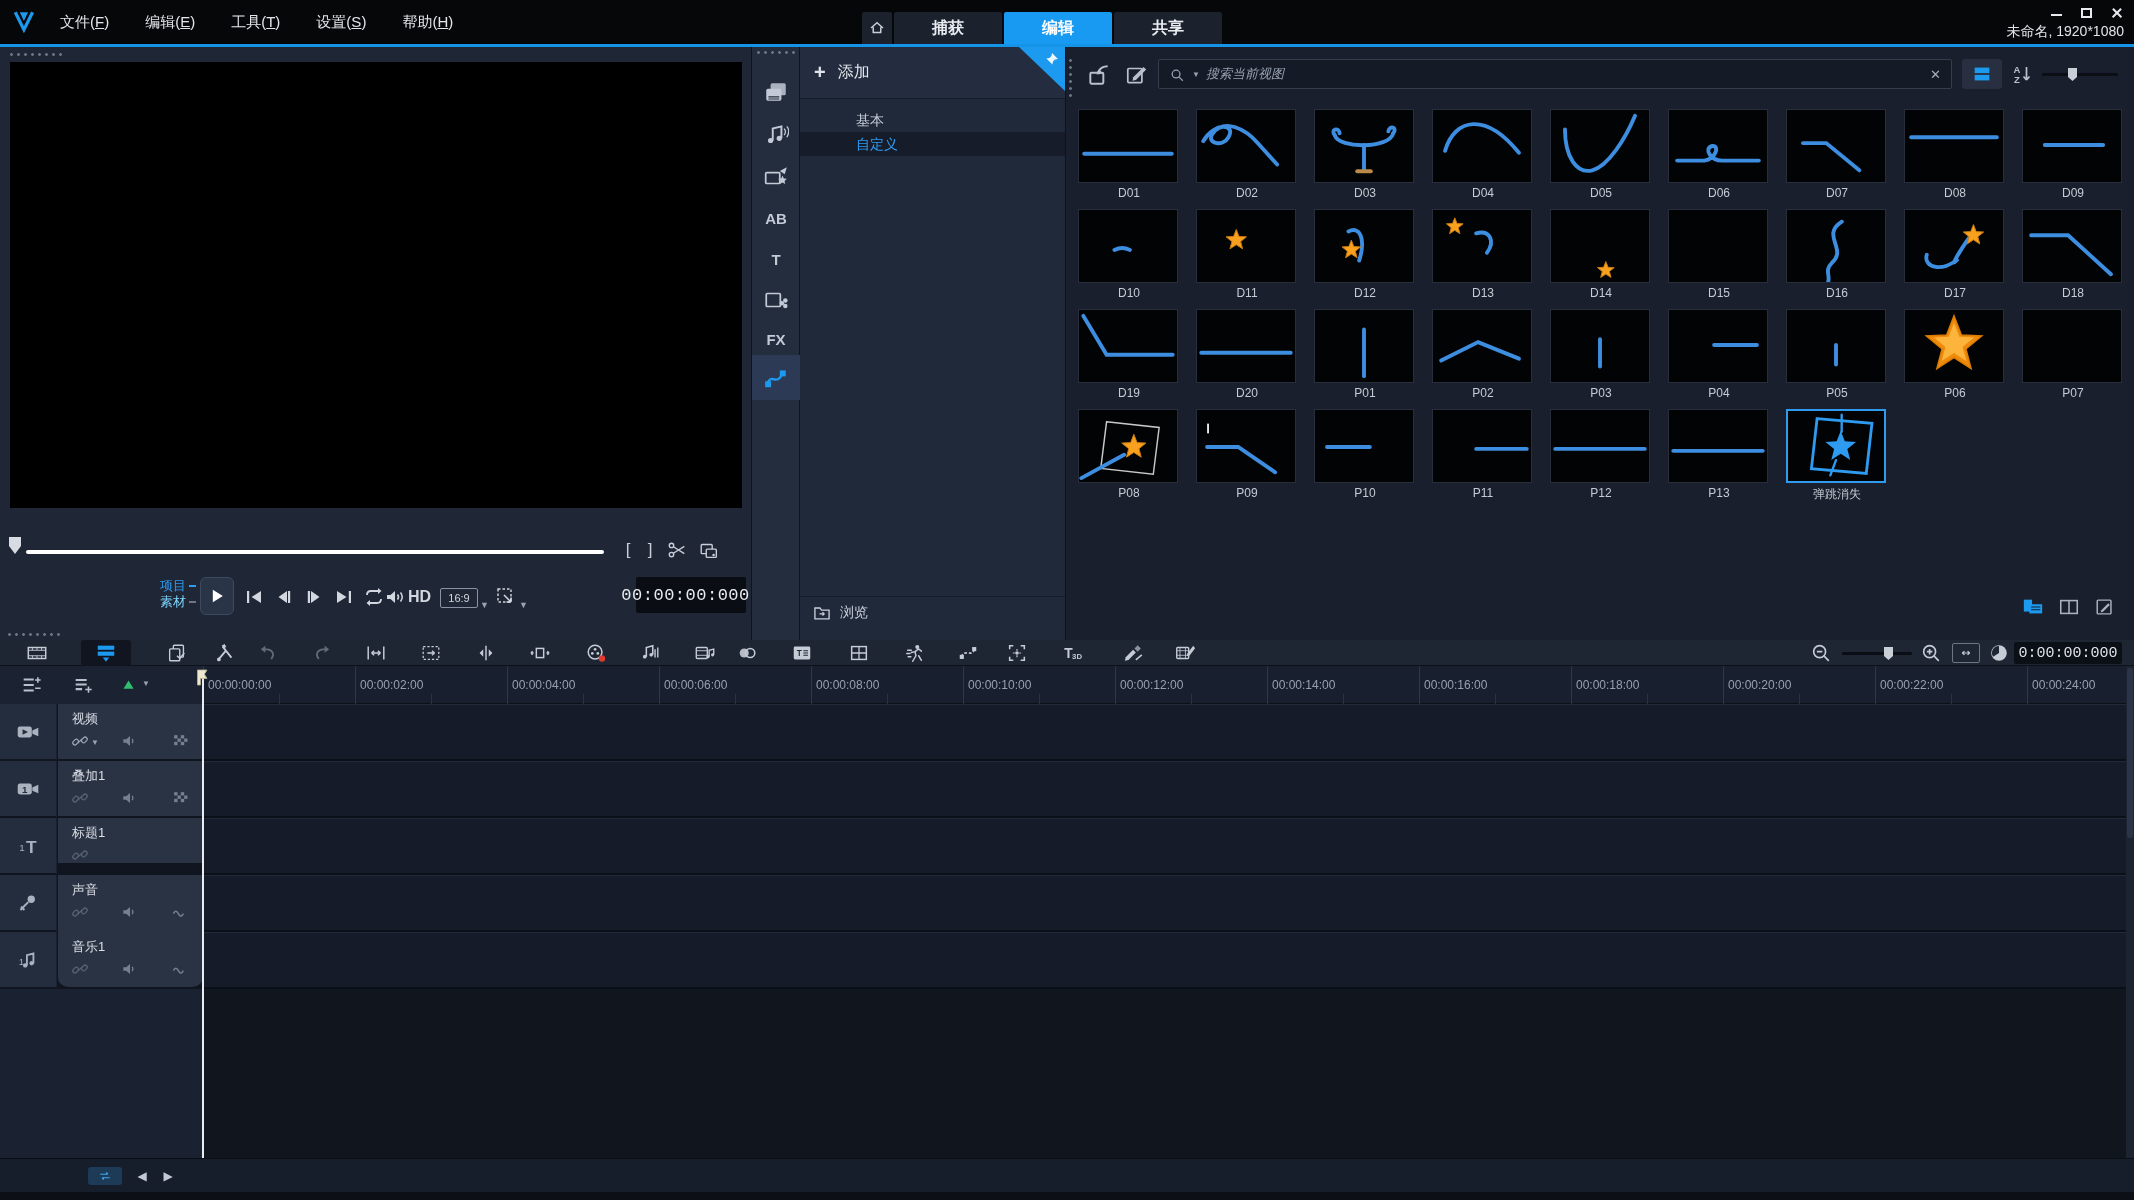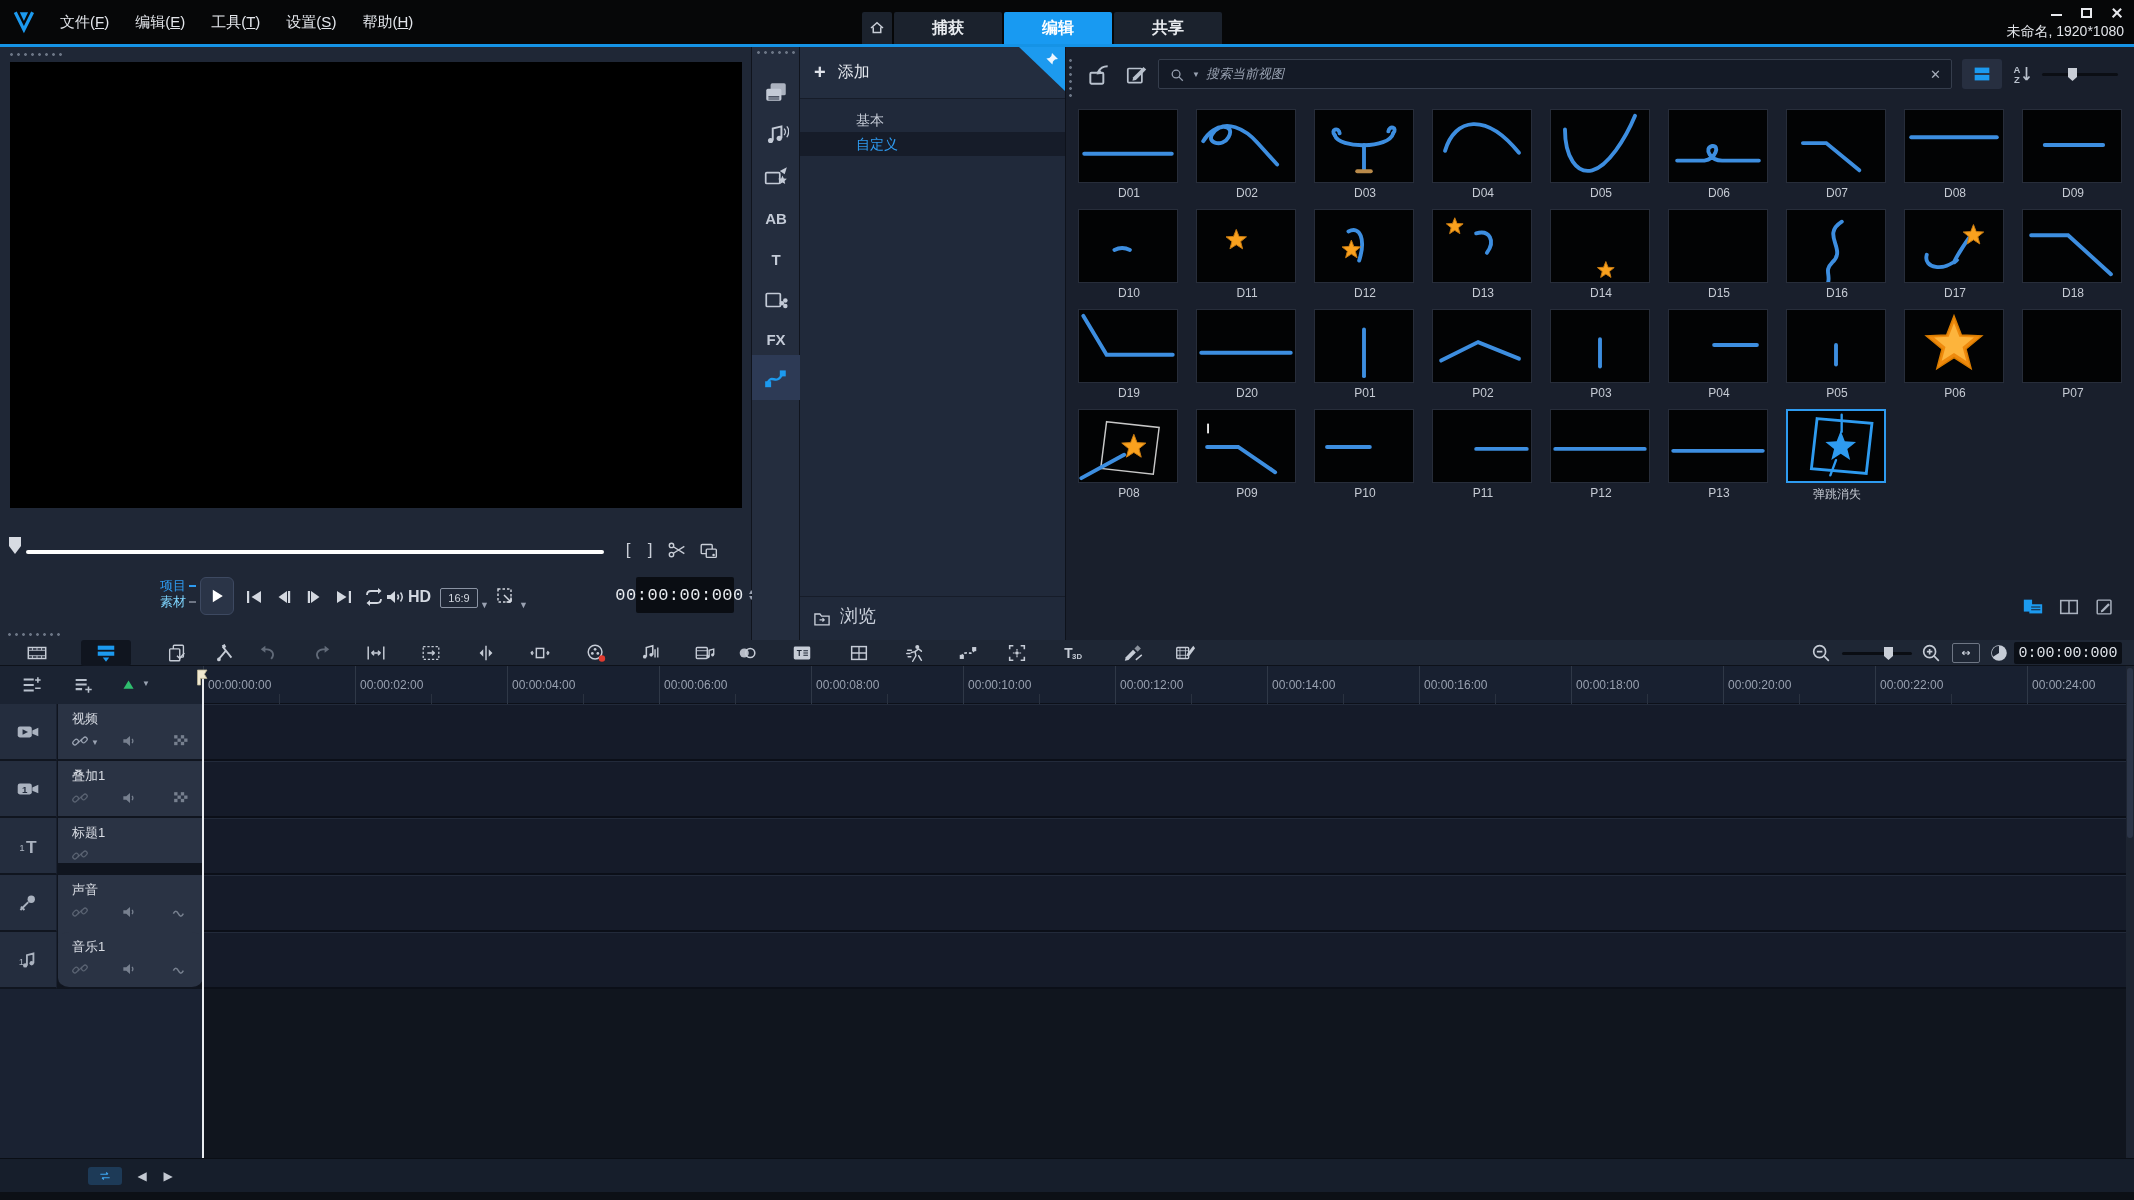--- a/index.html
+++ b/index.html
@@ -5,21 +5,21 @@
   *{margin:0;padding:0;box-sizing:border-box;font-family:"Liberation Sans","DejaVu Sans",sans-serif}
   html,body{background:#06080c}
   #app{position:relative;width:2134px;height:1200px;background:#141a26;overflow:hidden;color:#d6dae2}
   .ic{display:inline-block;vertical-align:middle}
   .dots{position:absolute;height:5px;background-image:radial-gradient(circle,#6b7585 1.3px,transparent 1.5px);background-size:7px 5px;background-repeat:repeat-x}
   .dots.v{width:5px;background-size:5px 7px;background-repeat:repeat-y}
 
   
   #titlebar{position:absolute;left:0;top:0;width:100%;height:44px;background:#060708}
   #logo{position:absolute;left:12px;top:8px;width:26px;height:26px}
-  #menubar{position:absolute;left:46px;top:0;height:44px;display:flex;align-items:center;gap:26px;padding-left:14px}
+  #menubar{position:absolute;left:46px;top:0;height:44px;display:flex;align-items:center;gap:36px;padding-left:14px}
   .menu-item{font-size:15px;color:#e2e5ea;cursor:default}
   .menu-item u{text-decoration:underline}
   #tabstrip{position:absolute;left:862px;top:12px;height:32px;display:flex;gap:2px}
   .home-tab{width:30px;height:32px;background:#1b222d;display:flex;align-items:center;justify-content:center;color:#c8cdd6;border-radius:2px 2px 0 0}
   .tab{width:108px;height:32px;background:#1b222d;color:#e8ebef;font-size:16px;font-weight:bold;display:flex;align-items:center;justify-content:center;border-radius:2px 2px 0 0}
   .tab.active{background:#189af2;color:#fff}
   #winctl{position:absolute;top:5px;right:10px;display:flex;gap:16px;align-items:center;height:16px}
   #winctl span{width:14px;height:12px;position:relative;display:inline-block;cursor:pointer}
   .glyph-min{position:absolute;left:1px;top:7px;width:11px;height:2px;background:#e8eaee}
   .glyph-max{position:absolute;left:1px;top:1px;width:11px;height:10px;border:2px solid #e8eaee}
@@ -38,40 +38,40 @@
   #modes{position:absolute;left:118px;top:531px;width:78px;text-align:right;line-height:16px;font-size:13px}
   .mode{display:flex;justify-content:flex-end;align-items:center;gap:3px}
   .mode .tick{width:7px;height:2px;background:#2e9bf0;display:inline-block}
   .mode .tick.dim{background:#6e7685}
   .mode-proj{color:#2e9bf0}.mode-clip{color:#7dd3fc}
   #playbtn{position:absolute;left:200px;top:530px;width:34px;height:38px;background:#2a3447;border:1px solid #3d4961;border-radius:6px;color:#fff;display:flex;align-items:center;justify-content:center;cursor:pointer}
   .tr-ic{position:absolute;top:538px;width:24px;height:24px;color:#d3d8e0;cursor:pointer}
   #hdlabel{position:absolute;left:408px;top:541px;font-size:16px;font-weight:bold;color:#d3d8e0}
   #aspectbox{position:absolute;left:440px;top:541px;width:38px;height:20px;border:1px solid #8a93a3;border-radius:2px;color:#d3d8e0;font-size:11px;display:flex;align-items:center;justify-content:center}
   .caret{color:#9aa2b2;font-size:9px;position:absolute}
-  #pv-timecode{position:absolute;left:636px;top:530px;width:98px;height:36px;background:#0a0d13;border-radius:2px;display:flex;align-items:center;justify-content:center;gap:4px}
+  #pv-timecode{position:absolute;left:636px;top:530px;width:110px;height:36px;background:#0a0d13;border-radius:2px;display:flex;align-items:center;justify-content:center;gap:4px}
   #pv-timecode .tc{font-family:"Liberation Mono","DejaVu Sans Mono",monospace;font-size:17px;color:#e8ebef;letter-spacing:0.5px}
   .spin{display:flex;flex-direction:column;font-size:7px;color:#9aa2b2;line-height:6px}
 
   
   #toolstrip{position:absolute;left:752px;top:47px;width:48px;height:593px;background:#242d3e;border-right:1px solid #10141d}
   .ts-item{position:absolute;left:0;width:48px;height:42px;display:flex;align-items:center;justify-content:center;color:#c3cad6;cursor:pointer}
   .ts-item .glyph{font-size:15px;font-weight:bold}
   .ts-item.active{background:#2d3a55;color:#1c9aef}
 
   
   #addpanel{position:absolute;left:800px;top:47px;width:266px;height:593px;background:#20293a;border-right:1px solid #0e121b}
   #ap-head{position:absolute;left:0;top:0;width:100%;height:52px;background:#232d3f;border-bottom:1px solid #161c29;display:flex;align-items:center;gap:12px;padding-left:14px;font-size:16px;color:#e3e7ed}
   #ap-head .plus{font-size:20px;font-weight:bold;color:#dfe3ea}
   #pincorner{position:absolute;right:0;top:0;width:0;height:0;border-top:44px solid #1c9aef;border-left:46px solid transparent;cursor:pointer}
   #pinglyph{position:absolute;right:5px;top:4px;width:16px;height:16px}
   .apitem{height:24px;line-height:24px;padding-left:56px;font-size:14px;color:#c9cfda;cursor:pointer}
   .apitem.active{background:#161c29;color:#2e9bf0}
   #ap-items{position:absolute;left:0;top:61px;width:100%}
-  #ap-foot{position:absolute;left:0;top:549px;width:100%;height:32px;border-top:1px solid #161c29;display:flex;align-items:flex-end;gap:8px;padding-left:12px;font-size:18px;color:#c9cfda;cursor:pointer}
+  #ap-foot{position:absolute;left:0;top:549px;width:100%;height:32px;border-top:1px solid #161c29;display:flex;align-items:center;gap:8px;padding-left:12px;font-size:14px;color:#c9cfda;cursor:pointer}
 
   
   #gallery{position:absolute;left:1066px;top:47px;width:1068px;height:593px;background:#191f2c}
   .gtool{position:absolute;color:#b9c1cd;cursor:pointer}
   #searchbox{position:absolute;left:92px;top:12px;width:794px;height:30px;background:#141a26;border:1px solid #353d4c;border-radius:2px;display:flex;align-items:center;padding:0 10px;gap:6px}
   #searchbox .ph{font-size:13px;font-style:italic;color:#98a1b1}
   #searchbox .clear{margin-left:auto;color:#a7aebb;font-size:13px;cursor:pointer}
   #viewbtn{position:absolute;left:896px;top:12px;width:40px;height:30px;background:#272f40;border-radius:3px;display:flex;align-items:center;justify-content:center;cursor:pointer}
   #sizeslider{position:absolute;left:976px;top:26px;width:76px;height:3px;background:#0b0e14;border-radius:2px;cursor:pointer}
   #sizehandle{position:absolute;left:26px;top:-5px;width:9px;height:13px;background:#c9ced7;clip-path:polygon(0 0,100% 0,100% 70%,50% 100%,0 70%)}

